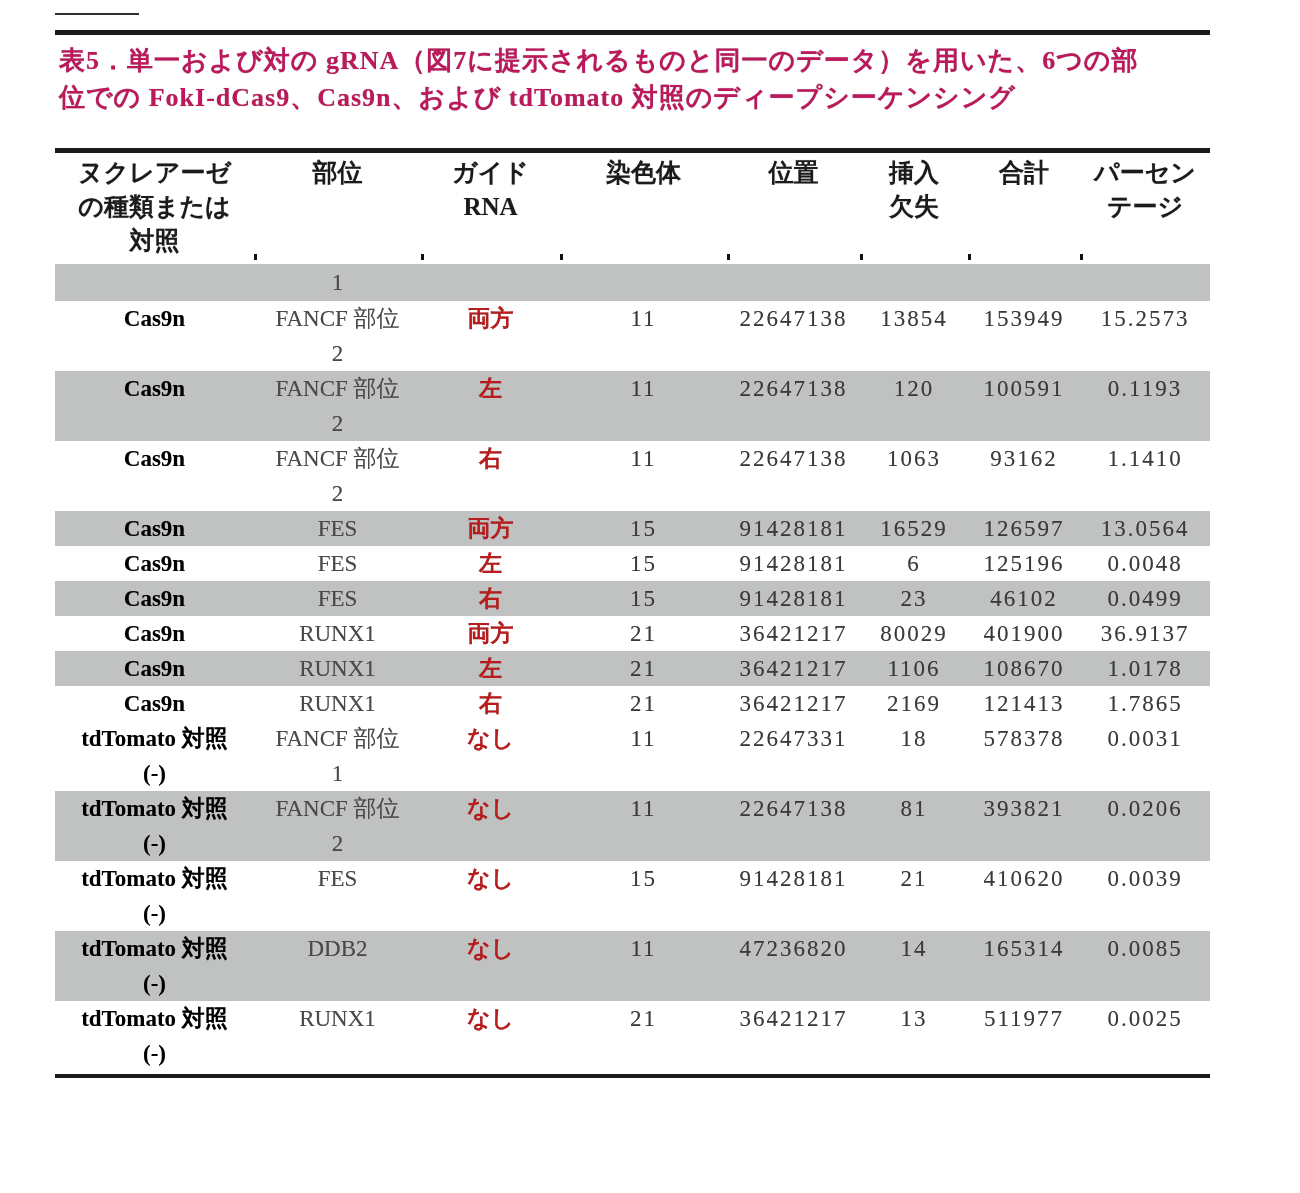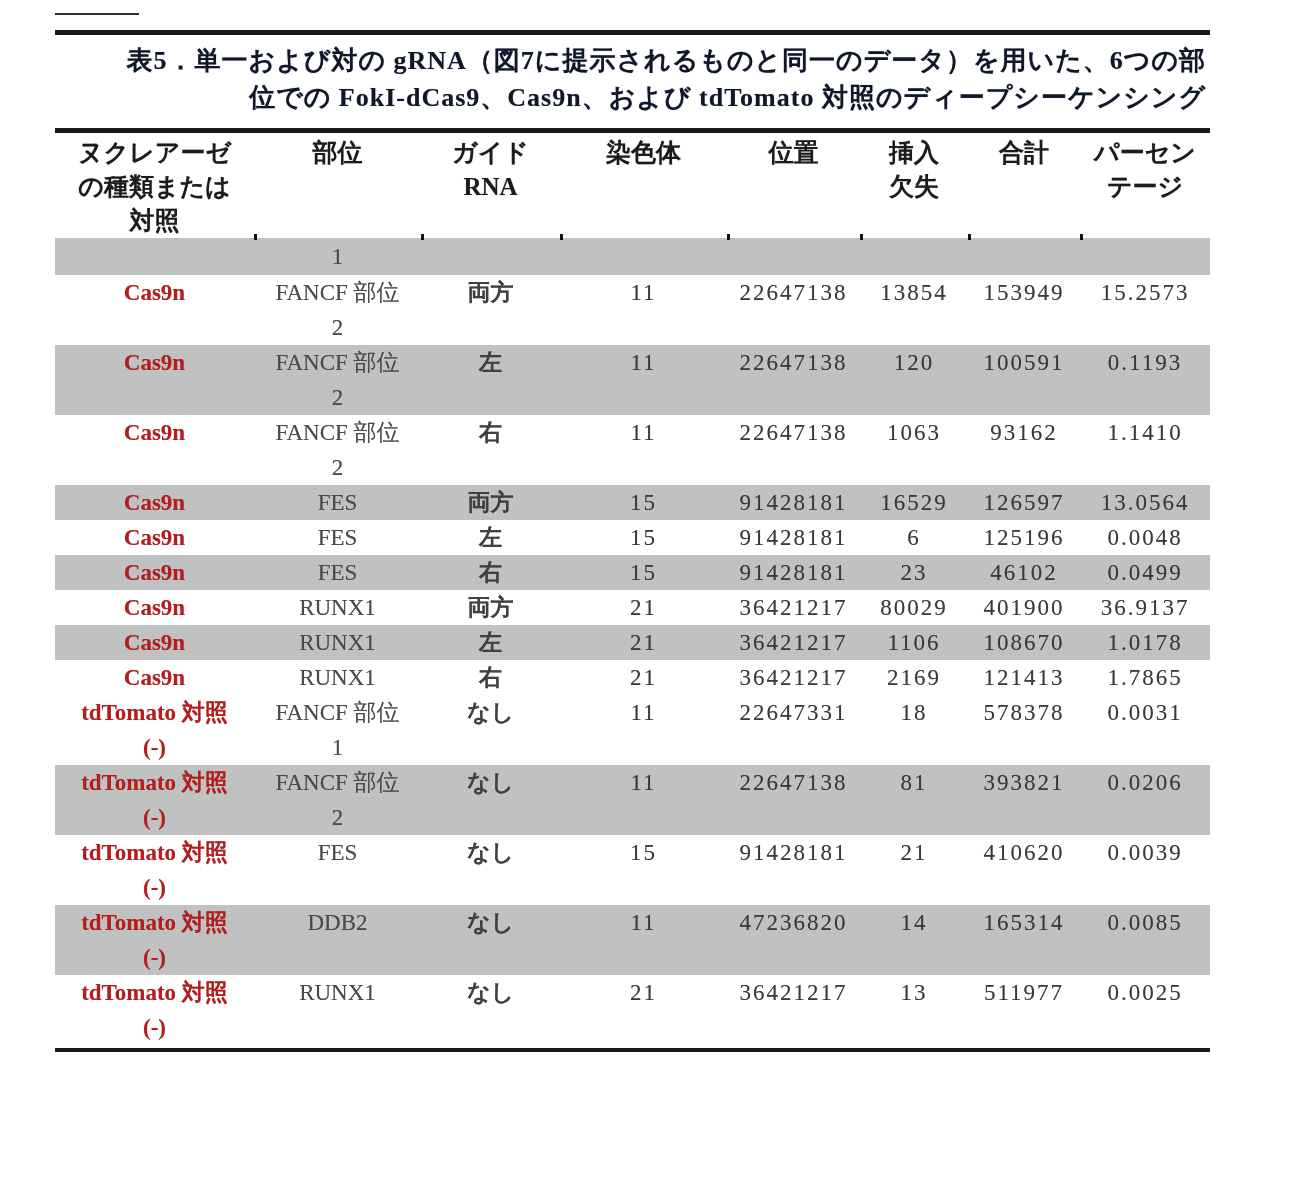--- a/index.html
+++ b/index.html
@@ -7,39 +7,39 @@
   html,body { background:#ffffff; }
   body {
     width:1300px; height:1193px; position:relative; overflow:hidden;
     font-family:"Liberation Serif","DejaVu Serif",serif;
     color:var(--ink);
   }
   .artifact-line { position:absolute; left:55px; top:13px; width:84px; height:2px; background:#2f2f2f; }
   .doc { position:absolute; left:55px; top:30px; width:1155px; }
   .rule-double { height:3px; border-top:2px solid var(--rule); border-bottom:3px solid var(--rule); }
   .title {
-    padding:7px 4px 0 4px; height:93px; text-align:right;
+    padding:7px 4px 0 4px; height:113px; text-align:left;
     font-size:26px; font-weight:bold; line-height:37px; letter-spacing:1px;
-    color:#0f172a; text-shadow:0 0 1px rgba(0,0,0,.35);
+    color:#be185d; text-shadow:0 0 1px rgba(0,0,0,.35);
   }
   .table-area { position:relative; }
   table { width:1155px; border-collapse:collapse; table-layout:fixed; }
   th {
     vertical-align:top; text-align:center; white-space:pre-line;
-    font-size:25px; font-weight:bold; line-height:34px; padding:3px 0 0 0; height:105px;
+    font-size:25px; font-weight:bold; line-height:34px; padding:3px 0 6px 0; height:105px;
     color:#1b1b1b; text-shadow:0 0 1px rgba(0,0,0,.3);
   }
   td {
     vertical-align:top; text-align:center; white-space:pre-line;
     font-size:23px; line-height:35px; padding:0; color:#333;
     text-shadow:0 0 .5px rgba(0,0,0,.3);
   }
-  td.c0 { font-weight:bold; color:#b91c1c; }
+  td.c0 { font-weight:bold; color:#000000; }
   td.c1 { color:#4a4a4a; }
-  td.c2 { font-weight:bold; color:#404040;font-family:Liberation Serif, serif; }
+  td.c2 { font-weight:bold; color:#b91c1c;font-family:Liberation Serif, serif; }
   td.num { color:#3a3a3a; letter-spacing:2px; }
   tr.shaded { background:var(--stripe); }
   tr.partial td { padding:1px 0; }
   .tick { position:absolute; width:3px; height:6px; background:#111; top:101px; }
   .rule-bottom { height:4px; background:var(--rule); margin-top:3px; }
 </style>
 </head>
 <body>
 
 <div class="artifact-line"></div>

